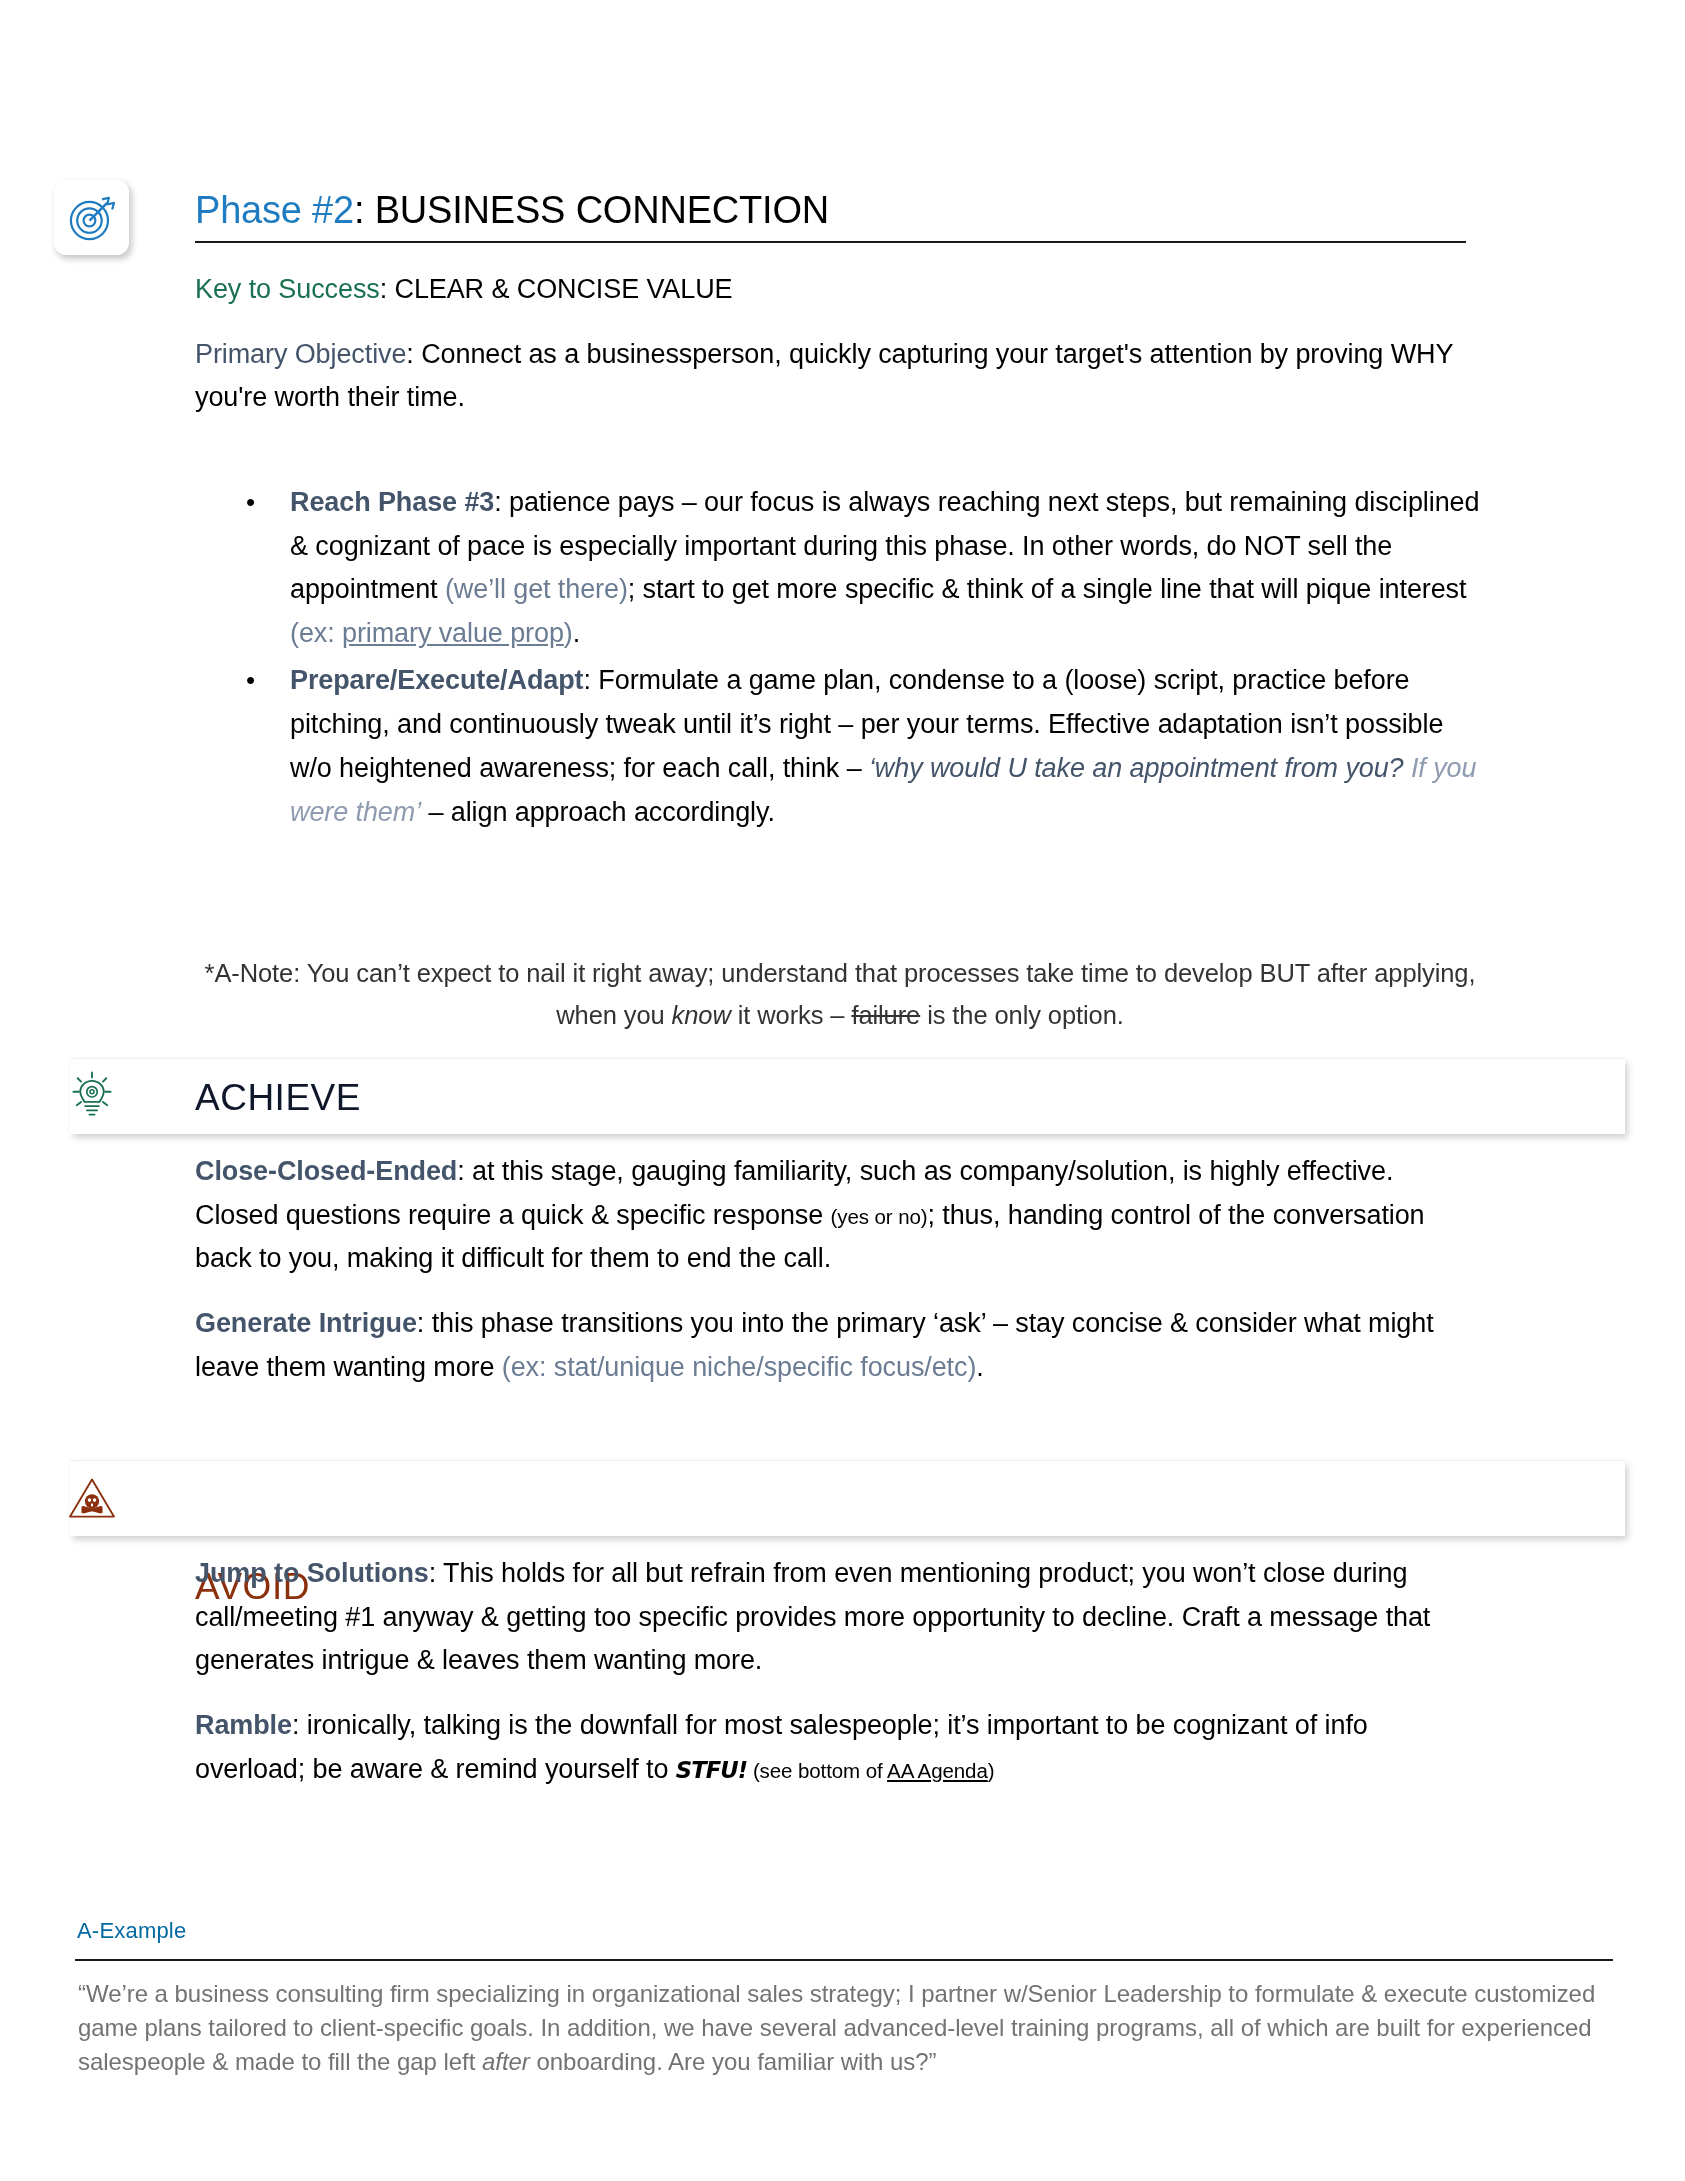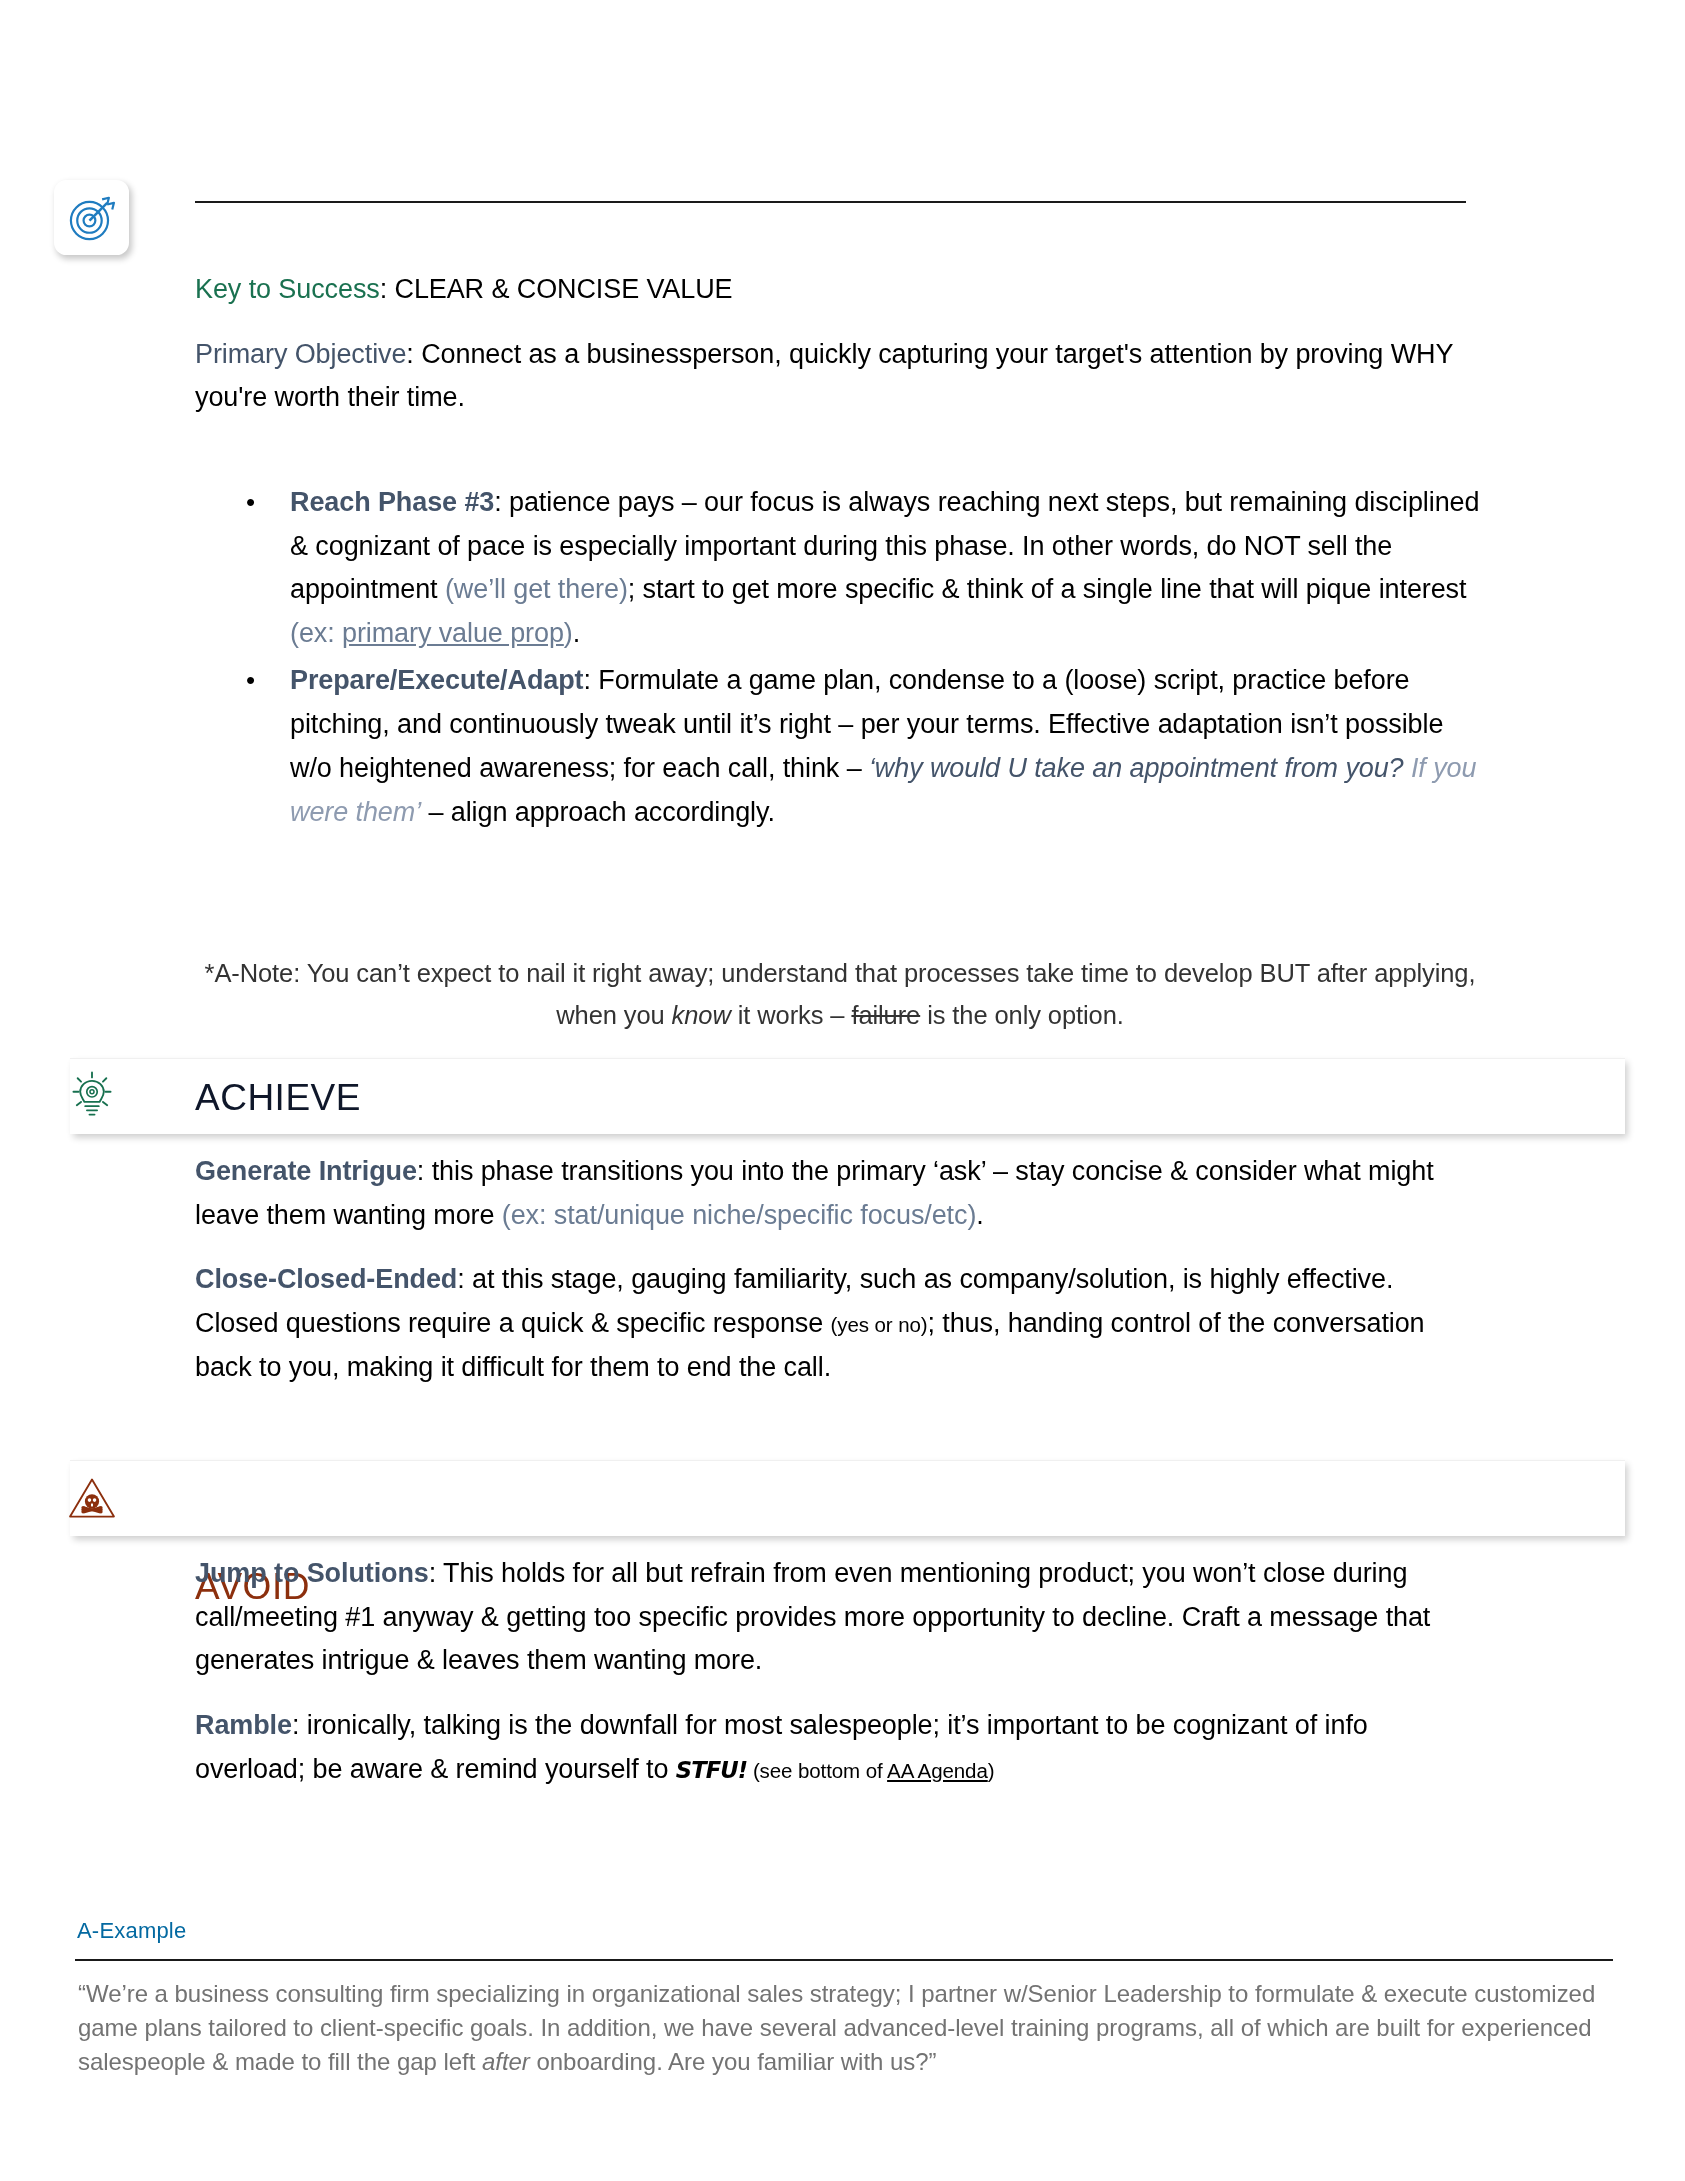--- a/index.html
+++ b/index.html
@@ -190,20 +190,21 @@
       <circle cx="29" cy="35" r="22"></circle>
       <circle cx="29" cy="35" r="14.5"></circle>
       <circle cx="29" cy="35" r="7"></circle>
       <line x1="29" y1="35" x2="50" y2="14" stroke-width="3"></line>
       <path d="M44 10 L52 8 L50 16" stroke-width="2.6" stroke-linejoin="round"></path>
       <path d="M50 16 L58 14 L56 22" stroke-width="2.6" stroke-linejoin="round"></path>
     </svg>
   </div>
 
   <div class="phase-header">
+    <div class="phase-title"><span class="blue">Phase #2</span><span>: BUSINESS CONNECTION</span></div>
     <div class="phase-rule"></div>
   </div>
 
   <div class="body-block" style="top:268px;">
     <p><span class="green">Key to Success</span><span>: CLEAR &amp; CONCISE VALUE</span></p>
     <p><span class="slate">Primary Objective</span><span>: Connect as a businessperson, quickly capturing your target's attention by proving WHY you're worth their time.</span></p>
   </div>
 
   <div class="bullets" style="top:481px;">
 
@@ -237,22 +238,22 @@
       <line x1="49" y1="11" x2="45" y2="15"></line>
       <line x1="14" y1="43" x2="19" y2="39"></line>
       <line x1="50" y1="43" x2="45" y2="39"></line>
       <circle cx="32" cy="27" r="6.2" stroke-width="2"></circle>
       <circle cx="32" cy="27" r="2.4" stroke-width="1.8"></circle>
     </svg>
   </div>
   <div class="banner-label green-hdr" style="top:1077px;">ACHIEVE</div>
 
   <div class="body-block" style="top:1150px;">
+    <p><span class="bold slate">Close-Closed-Ended</span><span>: at this stage, gauging familiarity, such as company/solution, is highly effective. Closed questions require a quick &amp; specific response </span><span class="small">(yes or no)</span><span>; thus, handing control of the conversation back to you, making it difficult for them to end the call.</span></p>
     <p><span class="bold slate">Generate Intrigue</span><span>: this phase transitions you into the primary ‘ask’ – stay concise &amp; consider what might leave them wanting more </span><span class="slate-lt">(ex: stat/unique niche/specific focus/etc)</span><span>.</span></p>
-    <p><span class="bold slate">Close-Closed-Ended</span><span>: at this stage, gauging familiarity, such as company/solution, is highly effective. Closed questions require a quick &amp; specific response </span><span class="small">(yes or no)</span><span>; thus, handing control of the conversation back to you, making it difficult for them to end the call.</span></p>
   </div>
 
   <div class="banner" style="top:1460px;"></div>
   <div class="icon-plain" style="left:54px; top:1460px;">
     <svg width="54" height="54" viewBox="0 0 64 64" fill="none" stroke="#8c2f0d" stroke-width="2.2" stroke-linejoin="round">
       <path d="M32 10 L58 54 L6 54 Z"></path>
       <circle cx="32" cy="36" r="8.4" fill="#8c2f0d" stroke="none"></circle>
       <circle cx="29" cy="34.5" r="2.1" fill="#ffffff" stroke="none"></circle>
       <circle cx="35" cy="34.5" r="2.1" fill="#ffffff" stroke="none"></circle>
       <rect x="30.8" y="38.6" width="2.4" height="3.4" fill="#ffffff" stroke="none"></rect>

